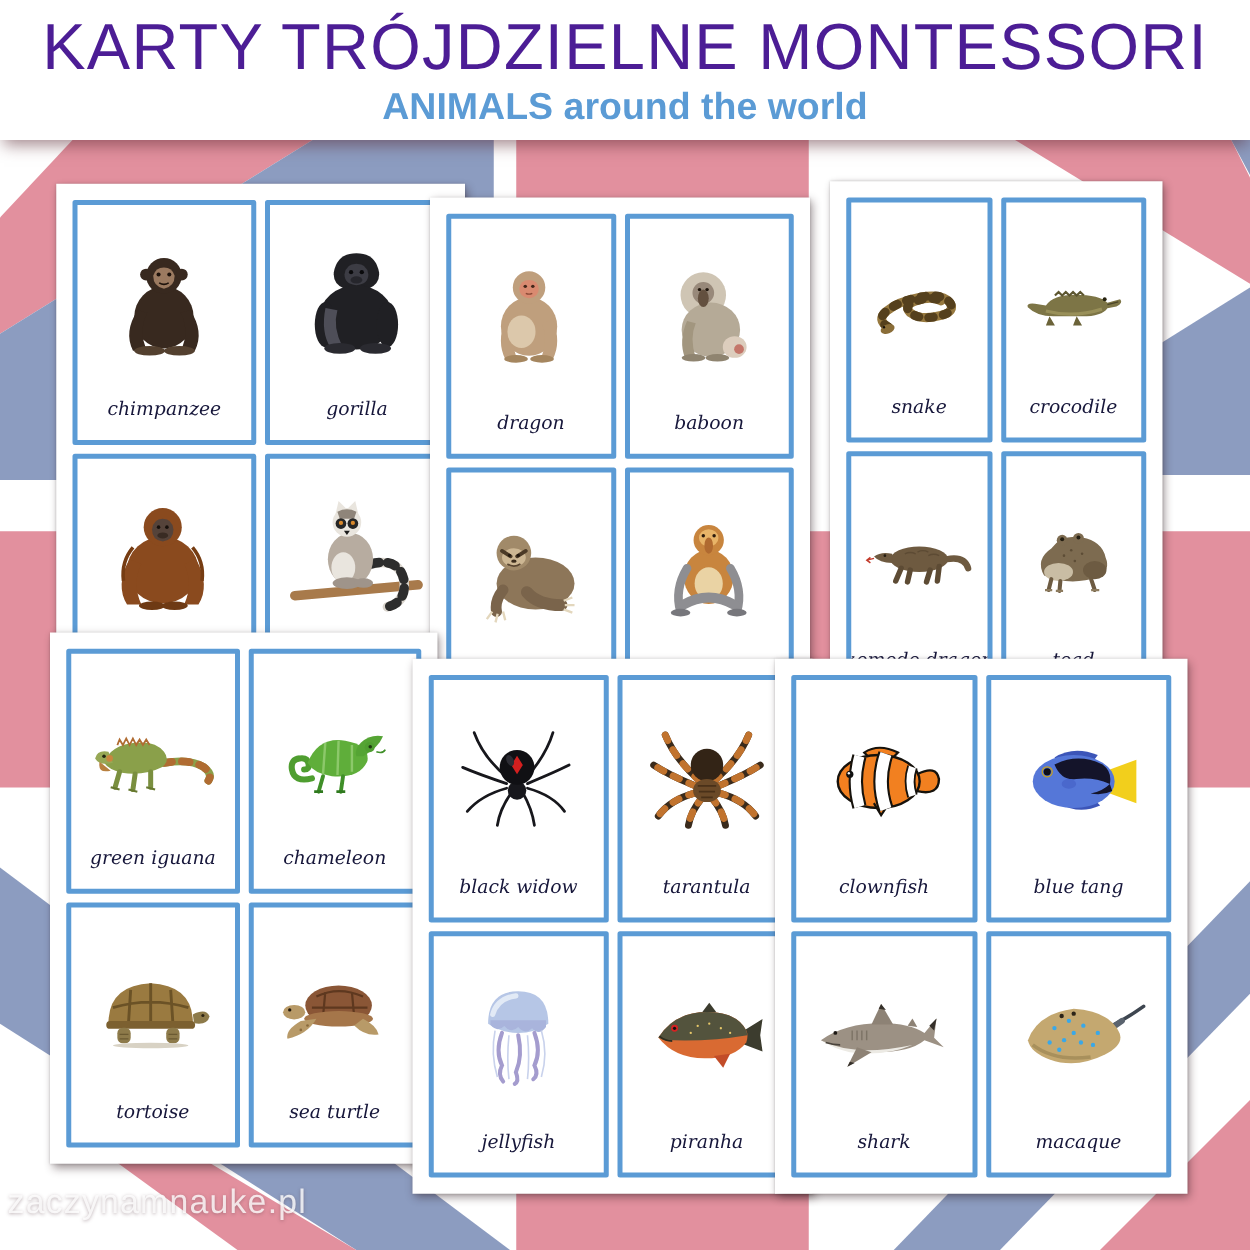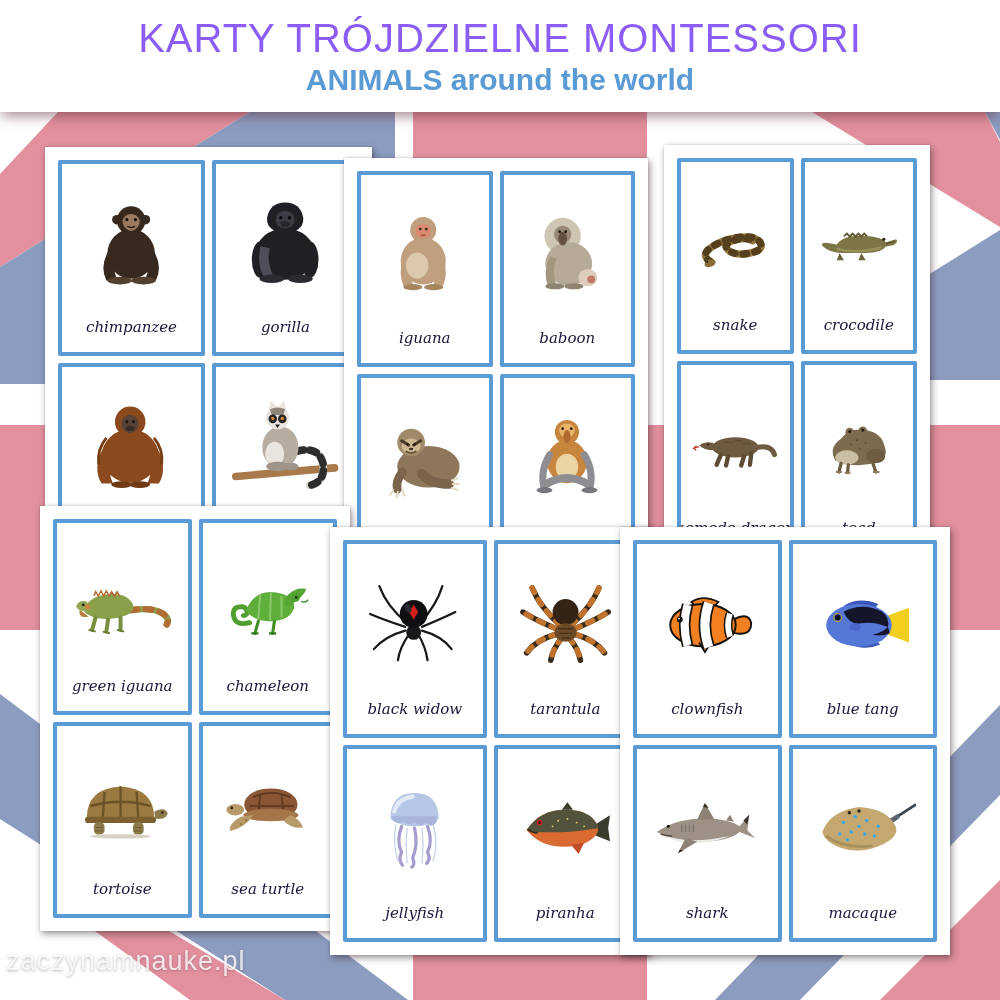--- a/index.html
+++ b/index.html
@@ -1,21 +1,21 @@
 <!DOCTYPE html>
 <html><head>
 <meta charset="utf-8">
 <style>
   html,body{margin:0;padding:0;background:#fff;}
   .stage{position:relative;width:1000px;height:1000px;overflow:hidden;background:#fff;font-family:"Liberation Sans",sans-serif;}
   .flag{position:absolute;left:0;top:112px;width:1000px;height:888px;z-index:0;}
   .header{position:absolute;left:0;top:0;width:1000px;height:112px;background:#fff;z-index:10;
           display:flex;flex-direction:column;align-items:center;justify-content:center;
           box-shadow:0 6px 12px -2px rgba(90,40,50,.55);}
-  .title{margin:0;font-weight:400;font-size:40px;line-height:1;letter-spacing:1px;color:#8b5cf6;}
+  .title{margin:0;font-weight:400;font-size:52px;line-height:1;letter-spacing:1px;color:#4c1d95;}
   .subtitle{margin:7px 0 0;font-weight:700;font-size:30px;line-height:1;color:#5b9bd5;}
   .sheet{position:absolute;background:#fff;box-sizing:border-box;padding:13px;
          display:grid;grid-template-columns:1fr 1fr;grid-template-rows:1fr 1fr;gap:7px;
          box-shadow:2px 3px 7px rgba(40,20,25,.45),0 0 2px rgba(0,0,0,.18);}
   .sheet-tl{left:45px;top:147px;width:327px;height:425px;z-index:1;}
   .sheet-tm{left:344px;top:158px;width:304px;height:425px;z-index:2;}
   .sheet-tr{left:664px;top:145px;width:266px;height:425px;z-index:3;}
   .sheet-bl{left:40px;top:506px;width:310px;height:425px;z-index:4;}
   .sheet-bm{left:330px;top:527px;width:320px;height:428px;z-index:5;}
   .sheet-br{left:620px;top:527px;width:330px;height:428px;z-index:6;}
@@ -151,21 +151,21 @@
           </g>
           <ellipse cx="51" cy="66" rx="13" ry="15" fill="#dcc8ab"></ellipse>
           <ellipse cx="46" cy="91" rx="11" ry="3.5" fill="#a5865f"></ellipse>
             <ellipse cx="70" cy="91" rx="11" ry="3.5" fill="#a5865f"></ellipse>
           <path d="M58 18 Q66 18 67 26 Q67 34 58 35 Q49 34 49 26 Q50 18 58 18Z" fill="#d98a70"></path>
           <circle cx="54.5" cy="24" r="1.6" fill="#42261a"></circle>
             <circle cx="61.5" cy="24" r="1.6" fill="#42261a"></circle>
           <path d="M55 30.5 Q58 32 61 30.5" stroke="#8a4a36" stroke-width="1.2" fill="none"></path>
         </svg>
       </div>
-      <div class="card-label">iguana</div>
+      <div class="card-label">dragon</div>
     </div>
     <div class="card">
       <div class="card-img">
         <svg viewBox="0 0 120 100">
           <circle cx="55" cy="32" r="21" fill="#cfc5b4"></circle>
           <ellipse cx="62" cy="64" rx="27" ry="25" fill="#b5aa97"></ellipse>
           <ellipse cx="84" cy="80" rx="11" ry="10" fill="#dccdbd"></ellipse>
             <circle cx="88" cy="82" r="4.5" fill="#c4766a"></circle>
           <path d="M40 56 Q32 74 38 90 L48 90 Q42 72 48 58Z" fill="#a2967f"></path>
           <ellipse cx="46" cy="90" rx="11" ry="3.5" fill="#8f8470"></ellipse>

